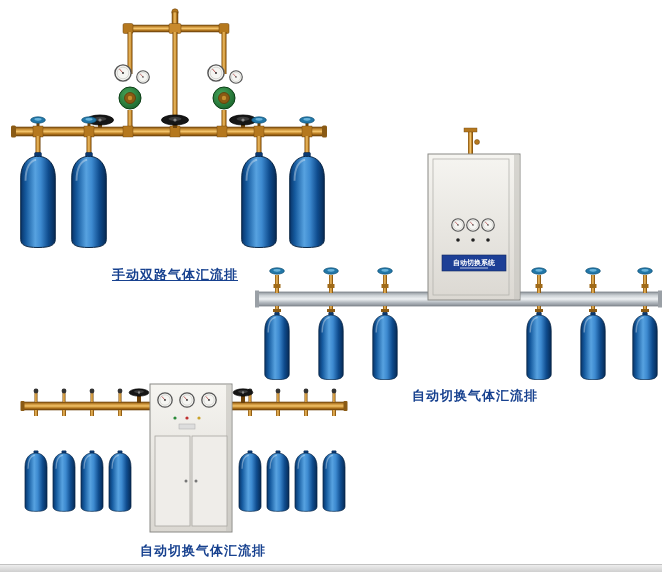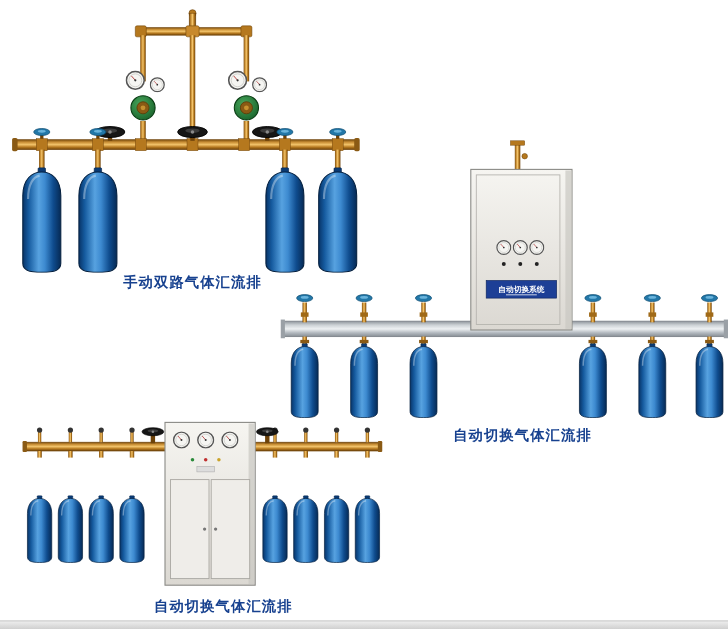--- a/index.html
+++ b/index.html
@@ -160,21 +160,21 @@
         <rect x="294.5" y="130" width="5" height="17" fill="url(#g-brassV)"></rect>
       </g>
 
       <g>
         <use href="#sym-cyl" x="5" y="146" width="46" height="96"></use>
         <use href="#sym-cyl" x="56" y="146" width="46" height="96"></use>
         <use href="#sym-cyl" x="226" y="146" width="46" height="96"></use>
         <use href="#sym-cyl" x="274" y="146" width="46" height="96"></use>
       </g>
     </svg>
-    <figcaption class="caption" style="left:0;top:242px;width:330px;">手动双路气体汇流排</figcaption>
+    <figcaption class="caption" style="left:0;top:260px;width:330px;text-decoration:underline;">手动双路气体汇流排</figcaption>
   </figure>
 
   <figure class="fig" style="left:255px;top:126px;width:407px;height:290px;">
     <svg width="407" height="256" viewBox="0 0 407 256" xmlns="http://www.w3.org/2000/svg">
 
       <g>
         <rect x="2" y="166" width="403" height="14" fill="url(#g-steelH)" stroke="#7d838a" stroke-width="0.8"></rect>
         <rect x="0" y="164.5" width="4" height="17" fill="#9aa0a6"></rect>
         <rect x="403" y="164.5" width="4" height="17" fill="#9aa0a6"></rect>
       </g>

